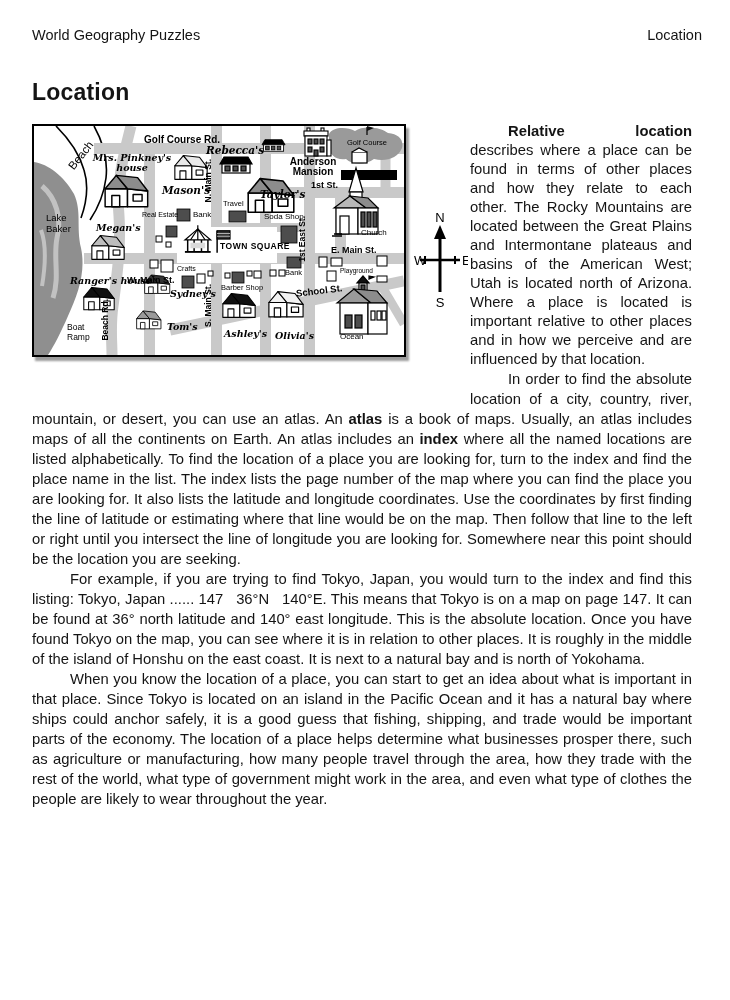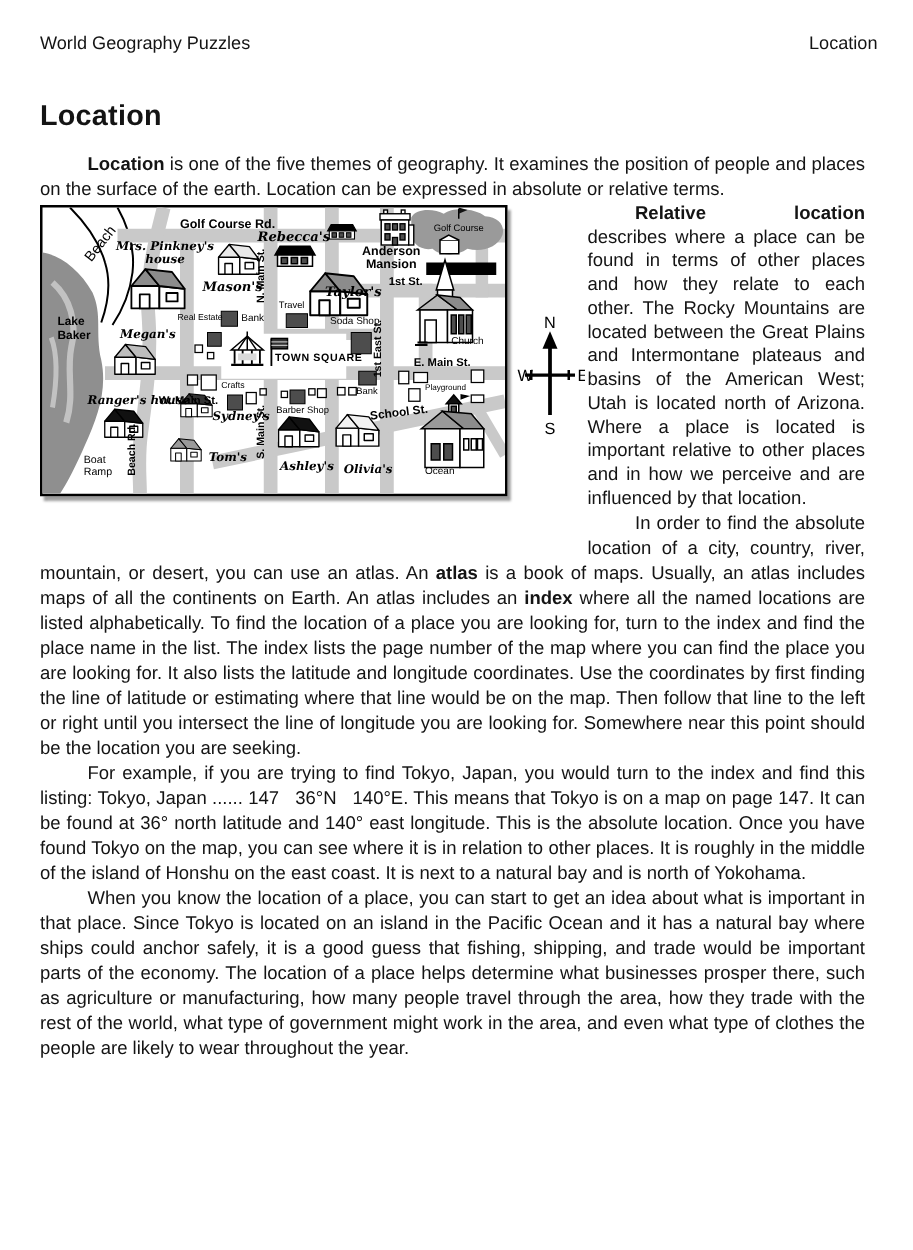--- a/index.html
+++ b/index.html
@@ -36,21 +36,20 @@
 
   <div class="header">
     <span>World Geography Puzzles</span>
     <span>Location</span>
   </div>
 
   <h1 class="title">Location</h1>
 
   <div class="content">
 
-    <p><span class="b">Location</span><span> is one of the five themes of geography. It examines the position of people and places on the surface of the earth. Location can be expressed in absolute or relative terms.</span></p>
 
 
     <div class="mapfloat">
       <div class="mapbox">
         <svg class="base" width="370" height="229" viewBox="0 0 370 229">
           <defs>
             <g id="house" stroke="#000" stroke-width="1.3" stroke-linejoin="round">
               <polygon points="1,15 21,15 21,31 1,31" fill="#fff"></polygon>
               <polygon points="21,15 39,17 39,31 21,31" fill="#fff"></polygon>
               <polygon points="1,15 11,3 21,15" fill="var(--rf,#8c8c8c)"></polygon>
@@ -207,21 +206,21 @@
         <div class="ml" style="left:313px;top:13px;font-size:7.5px;">Golf Course</div>
         <div class="ml scr" style="left:128px;top:59px;font-size:10.5px;">Mason's</div>
         <div class="ml st" style="left:277px;top:55px;">1st St.</div>
         <div class="ml scr" style="left:226px;top:63px;font-size:10.5px;">Taylor's</div>
         <div class="ml vert st" style="left:170px;top:33px;font-size:8.5px;">N. Main St.</div>
         <div class="ml sm" style="left:189px;top:74px;">Travel</div>
         <div class="ml" style="left:108px;top:85px;font-size:7px;">Real Estate</div>
         <div class="ml" style="left:159px;top:85px;font-size:8px;">Bank</div>
         <div class="ml" style="left:230px;top:87px;font-size:8px;">Soda Shop</div>
         <div class="ml" style="left:327px;top:103px;font-size:8px;">Church</div>
-        <div class="ml" style="left:12px;top:86px;font-weight:bold;font-size:9.5px;line-height:11px;"><span>Lake</span><br><span>Baker</span></div>
+        <div class="ml" style="left:12px;top:86px;font-weight:normal;font-size:9.5px;line-height:11px;"><span>Lake</span><br><span>Baker</span></div>
         <div class="ml scr" style="left:62px;top:97px;">Megan's</div>
         <div class="ml st" style="left:93px;top:118px;margin-top:32px;">W. Main St.</div>
         <div class="ml st" style="left:297px;top:120px;">E. Main St.</div>
         <div class="ml" style="left:186px;top:116px;font-weight:bold;font-size:8.5px;letter-spacing:.5px;">TOWN SQUARE</div>
         <div class="ml vert st" style="left:264px;top:90px;font-size:8.5px;">1st East St.</div>
         <div class="ml" style="left:143px;top:139px;font-size:7px;">Crafts</div>
         <div class="ml" style="left:251px;top:143px;font-size:7.5px;">Bank</div>
         <div class="ml" style="left:306px;top:142px;font-size:6.5px;">Playground</div>
         <div class="ml" style="left:187px;top:158px;font-size:7.5px;">Barber Shop</div>
         <div class="ml scr" style="left:36px;top:150px;">Ranger's house</div>

